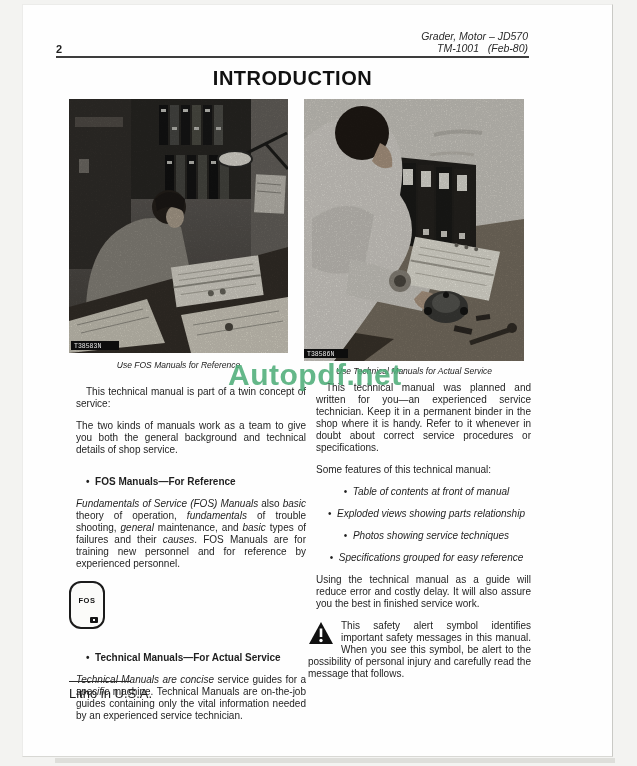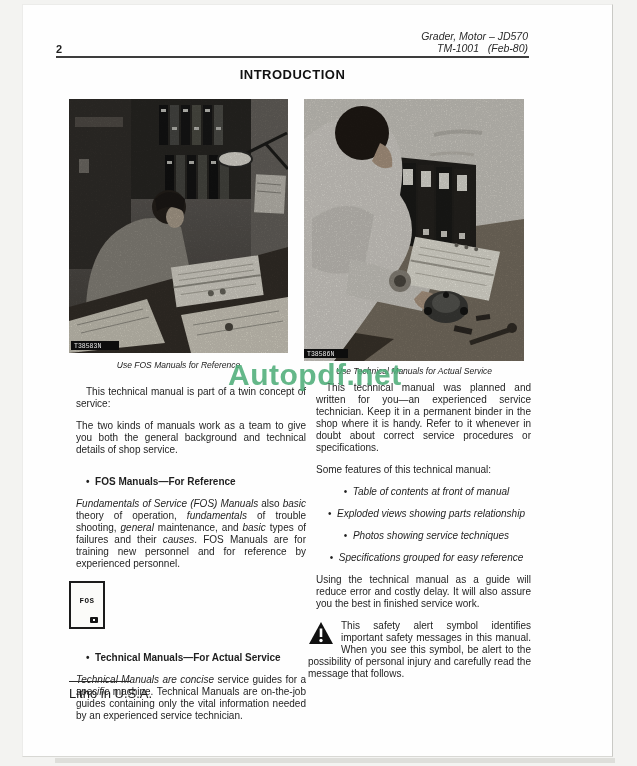--- a/index.html
+++ b/index.html
@@ -23,21 +23,21 @@
     background:#dededa;
   }
   .pageno{position:absolute;left:33px;top:38px;font-size:11px;font-weight:bold;}
   .hdr-right{
     position:absolute;right:84px;top:25px;width:250px;
     text-align:right;font-style:italic;font-size:10.5px;line-height:12px;color:#2a2a2a;
   }
   .hdr-rule{position:absolute;left:33px;top:51px;width:473px;height:2px;background:#3d3d3d;}
   .doc-title{
     position:absolute;left:33px;top:62px;width:473px;text-align:center;
-    font-weight:bold;font-size:13px;letter-spacing:0.5px;color:#111;
+    font-weight:bold;font-size:20px;letter-spacing:0.5px;color:#111;
   }
   .photo{position:absolute;overflow:hidden;background:#777;}
   .photoL{left:46px;top:94px;width:219px;height:254px;}
   .photoR{left:281px;top:94px;width:220px;height:262px;}
   .caption{
     position:absolute;text-align:center;font-style:italic;font-size:8.5px;color:#222;
   }
   .capL{left:36px;top:355px;width:239px;}
   .capR{left:281px;top:361px;width:220px;}
   .col{position:absolute;font-size:10px;line-height:12px;text-align:justify;}
@@ -45,21 +45,21 @@
   .colR{left:285px;top:377px;width:223px;}
   .col p{margin:0 0 10px 8px;}
   p.indent{text-indent:10px;}
   .bullet-head{
     font-weight:bold;margin:20px 0 10px 0;padding-left:18px;text-align:left;
   }
   .bullet-head::before{content:"\2022\00a0\00a0";}
   .fos-row{margin:2px 0 10px 0;min-height:52px;}
   .fos-box{
     float:left;width:32px;height:44px;margin:1px 9px 2px 1px;
-    border:2px solid #1b1b1b;border-radius:0;position:relative;background:#fbfbf9;font-family:Liberation Mono, monospace;
+    border:2px solid #1b1b1b;border-radius:12px;position:relative;background:#fbfbf9;
   }
   .fos-box .fos-label{
     position:absolute;left:0;top:12px;width:100%;text-align:center;
     font-size:7.5px;font-weight:bold;letter-spacing:0.5px;color:#111;
   }
   .fos-box .fos-dot{
     position:absolute;right:5px;bottom:4px;width:8px;height:6px;background:#151515;border-radius:1px;
   }
   .fos-box .fos-dot::after{
     content:"";position:absolute;left:3px;top:2px;width:2px;height:2px;background:#fff;

